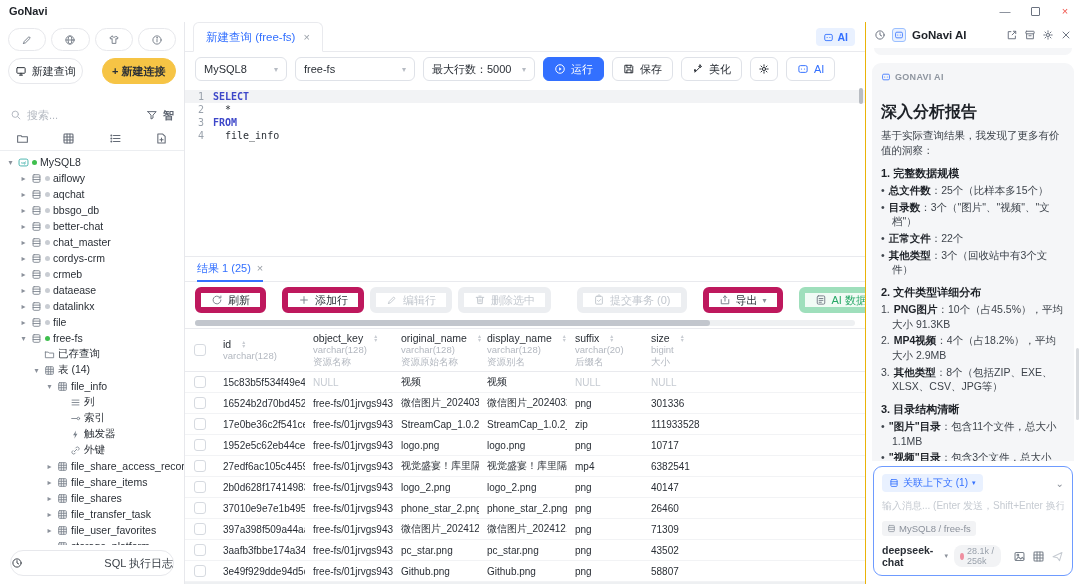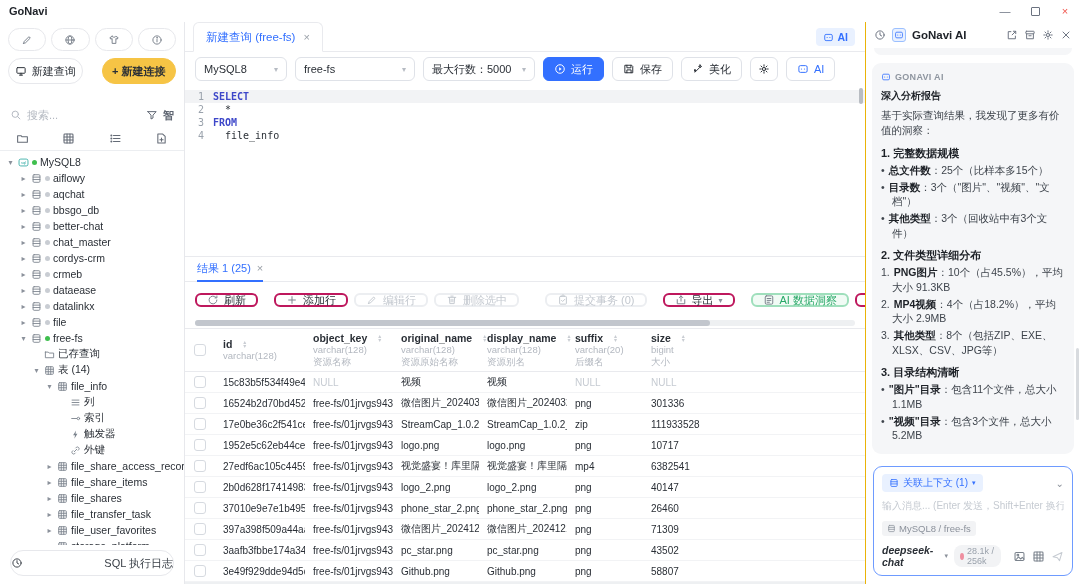--- a/index.html
+++ b/index.html
@@ -63,34 +63,34 @@
   .gut { width:28px; flex:0 0 28px; text-align:right; padding-right:9px; color:#9aa2ac; }
   .code.kw { color:#3d47c9; font-weight:600; }
   .code.ind { padding-left:12px; }
   .escroll { position:absolute; right:2px; top:2px; width:4px; height:16px; background:#b8bcc2; border-radius:2px; }
 
   .rtabs { height:26px; flex:0 0 26px; border-top:1px solid #e9eaee; border-bottom:1px solid #e9eaee; display:flex; align-items:center; padding:0 12px; }
   .rtab { height:26px; display:flex; align-items:center; gap:6px; font-size:11px; color:#3370ff; border-bottom:2px solid #3370ff; }
   .rtab .x { color:#9aa0a8; }
 
   .rtoolbar { height:36px; flex:0 0 36px; display:flex; align-items:center; gap:6px; padding:0 10px; }
-  .rbtn { height:14px; border:2px solid #be185d; border-radius:6px; background:#fff; display:flex; align-items:center; gap:5px; padding:0 10px; font-size:11px; color:#2a2f36; white-space:nowrap; }
+  .rbtn { height:26px; border:6px solid #be185d; border-radius:6px; background:#fff; display:flex; align-items:center; gap:5px; padding:0 10px; font-size:11px; color:#2a2f36; white-space:nowrap; }
   .rbtn.disabled { color:#c3c8cf; border-color:#eceef1; }
   .rbtn.disabled .ic { color:#c3c8cf; }
   .rbtn.green { color:#27a867; border-color:#9fdfbc; background:#f1fbf5; }
   .vdiv { width:1px; height:14px; background:#e4e6ea; margin:0 2px; }
   .rbtn .chev { font-size:8px; color:#8b919b; }
 
   .hscroll { height:10px; flex:0 0 10px; margin:0 10px; position:relative; }
   .hscroll .track { position:absolute; left:0; right:0; top:2px; height:6px; background:#eef0f2; border-radius:3px; }
   .hscroll .thumb { position:absolute; left:0; top:2px; height:6px; width:78%; background:#c2c6cd; border-radius:3px; }
 
   .thead { height:44px; flex:0 0 44px; border-top:1px solid #e9eaee; border-bottom:1px solid #e9eaee; display:flex; align-items:center; font-size:10.5px; }
   .hcell { padding-left:8px; display:flex; flex-direction:column; justify-content:center; gap:1px; height:100%; position:relative; }
-  .hname { font-weight:700; color:#2a2f36; display:flex; align-items:center; gap:9px; }
+  .hname { font-weight:400; color:#2a2f36; display:flex; align-items:center; gap:9px; }
   .htype,.hcn { font-size:9.5px; color:#b3b8c0; line-height:1.15; }
   .sorti { display:inline-flex; flex-direction:column; line-height:4px; font-size:6px; color:#c9cdd3; margin-left:2px; }
   .ckcol { width:30px; flex:0 0 30px; display:flex; align-items:center; justify-content:center; }
   .ckbox { width:12px; height:12px; border:1px solid #d6dae0; border-radius:3px; background:#fff; }
   .col0{width:90px;flex:0 0 90px;} .col1{width:88px;flex:0 0 88px;} .col2{width:86px;flex:0 0 86px;}
   .col3{width:88px;flex:0 0 88px;} .col4{width:76px;flex:0 0 76px;} .col5{flex:1;}
   .tbody { flex:1; overflow:hidden; }
   .drow { height:21px; display:flex; align-items:center; border-bottom:1px solid #f2f3f5; font-size:10px; }
   .drow.sel { background:#eef0f2; }
   .dcell { padding-left:8px; white-space:nowrap; overflow:hidden; color:#2a2f36; }
@@ -101,39 +101,39 @@
   .rheader { height:26px; flex:0 0 26px; display:flex; align-items:center; gap:6px; padding:0 8px; color:#6b7280; }
   .rheader .rtitle { font-size:11.5px; font-weight:700; color:#1d2127; }
   .rheader .spacer { flex:1; }
   .ailogo { width:14px; height:14px; border-radius:3px; background:#e9f1ff; border:1px solid #9cc0ff; color:#3370ff; display:flex; align-items:center; justify-content:center; }
   .ailogo svg { width:10px; height:10px; }
   .rbody { flex:1; overflow:hidden; padding:0 6px; position:relative; }
   .sliver { height:7px; background:#f5f6f8; border-radius:0 0 9px 9px; margin:0 2px 8px; }
   .card { background:#f5f6f8; border-radius:9px; padding:9px; }
   .brandrow { display:flex; align-items:center; gap:4px; font-size:9px; font-weight:700; letter-spacing:.3px; color:#8f96a0; }
   .brandrow .ic { color:#3370ff; } .brandrow .ic svg { width:10px; height:10px; }
-  .rh1 { font-size:10px; font-weight:700; color:#1d2127; margin:7px 0 5px; }
+  .rh1 { font-size:16px; font-weight:700; color:#1d2127; margin:20px 0 5px; }
   .rintro { font-size:10.5px; color:#3e444c; line-height:1.42; }
   .rsec { font-size:11px; font-weight:700; color:#1d2127; margin:8px 0 2px; }
   .ritem { font-size:10.5px; color:#3e444c; line-height:1.4; margin:2px 0; padding-left:11px; text-indent:-11px; }
   .ritem .marker { color:#3e444c; margin-right:4px; }
   .ritem .rb { font-weight:700; color:#1d2127; }
   .vscroll { position:absolute; right:1px; top:300px; width:3px; height:72px; background:#d8dbdf; border-radius:2px; }
 
   .chatbox { margin:5px 7px 8px; border:1.5px solid #6e9bff; border-radius:9px; background:#fff; padding:7px 8px; flex:0 0 auto; }
   .crow1 { display:flex; align-items:center; }
   .ctx { display:inline-flex; align-items:center; gap:4px; background:#e9f1ff; color:#3370ff; font-size:10px; padding:2px 7px; border-radius:4px; }
   .ctx .ic { color:#3370ff; } .ctx .ic svg { width:10px; height:10px; }
   .ctx .car { font-size:7px; }
   .collapse { margin-left:auto; color:#8b919b; font-size:10px; }
   .cph { font-size:10px; color:#c6cbd2; margin-top:7px; white-space:nowrap; overflow:hidden; }
   .ctag { display:inline-flex; align-items:center; gap:3px; background:#f2f3f5; color:#8b919b; font-size:9.5px; padding:2px 5px; border-radius:3px; margin-top:8px; }
   .ctag .ic svg { width:9px; height:9px; }
   .crow2 { display:flex; align-items:center; gap:6px; margin-top:7px; }
-  .model { font-size:10.5px; font-weight:700; color:#2a2f36; display:flex; align-items:center; gap:11px;font-style:italic; }
+  .model { font-size:10.5px; font-weight:700; color:#2a2f36; display:flex; align-items:center; gap:11px; }
   .model .chev { font-size:7px; color:#8b919b; }
   .tokens { display:inline-flex; align-items:center; gap:3px; background:#f2f3f5; border-radius:8px; padding:1px 6px; font-size:9px; color:#9aa2ac; }
   .pinkdot { width:7px; height:7px; border-radius:50%; background:#ef8fa0; }
   .crow2 .spacer { flex:1; }
   .cicon { color:#7a828c; } .cicon svg { width:13px; height:13px; }
   .cicon.dis { color:#c6cbd2; }
 </style>
 </head>
 <body>
 
@@ -953,20 +953,21 @@
                 </svg>
               </span>
             <span>GONAVI AI</span>
           </div>
           <div class="rh1">深入分析报告</div>
           <div class="rintro">基于实际查询结果，我发现了更多有价值的洞察：</div>
           <div id="report-sections">
               <div class="rsec">1. 完整数据规模</div>
               <div class="ritem"><span class="marker">•</span><span class="rb">总文件数</span><span class="rt">：25个（比样本多15个）</span></div>
               <div class="ritem"><span class="marker">•</span><span class="rb">目录数</span><span class="rt">：3个（"图片"、"视频"、"文档"）</span></div>
+              <div class="ritem"><span class="marker">•</span><span class="rb">正常文件</span><span class="rt">：22个</span></div>
               <div class="ritem"><span class="marker">•</span><span class="rb">其他类型</span><span class="rt">：3个（回收站中有3个文件）</span></div>
               <div class="rsec">2. 文件类型详细分布</div>
               <div class="ritem"><span class="marker">1.</span><span class="rb">PNG图片</span><span class="rt">：10个（占45.5%），平均大小 91.3KB</span></div>
               <div class="ritem"><span class="marker">2.</span><span class="rb">MP4视频</span><span class="rt">：4个（占18.2%），平均大小 2.9MB</span></div>
               <div class="ritem"><span class="marker">3.</span><span class="rb">其他类型</span><span class="rt">：8个（包括ZIP、EXE、XLSX、CSV、JPG等）</span></div>
               <div class="rsec">3. 目录结构清晰</div>
               <div class="ritem"><span class="marker">•</span><span class="rb">"图片"目录</span><span class="rt">：包含11个文件，总大小1.1MB</span></div>
               <div class="ritem"><span class="marker">•</span><span class="rb">"视频"目录</span><span class="rt">：包含3个文件，总大小5.2MB</span></div>
             </div>
         </div>

